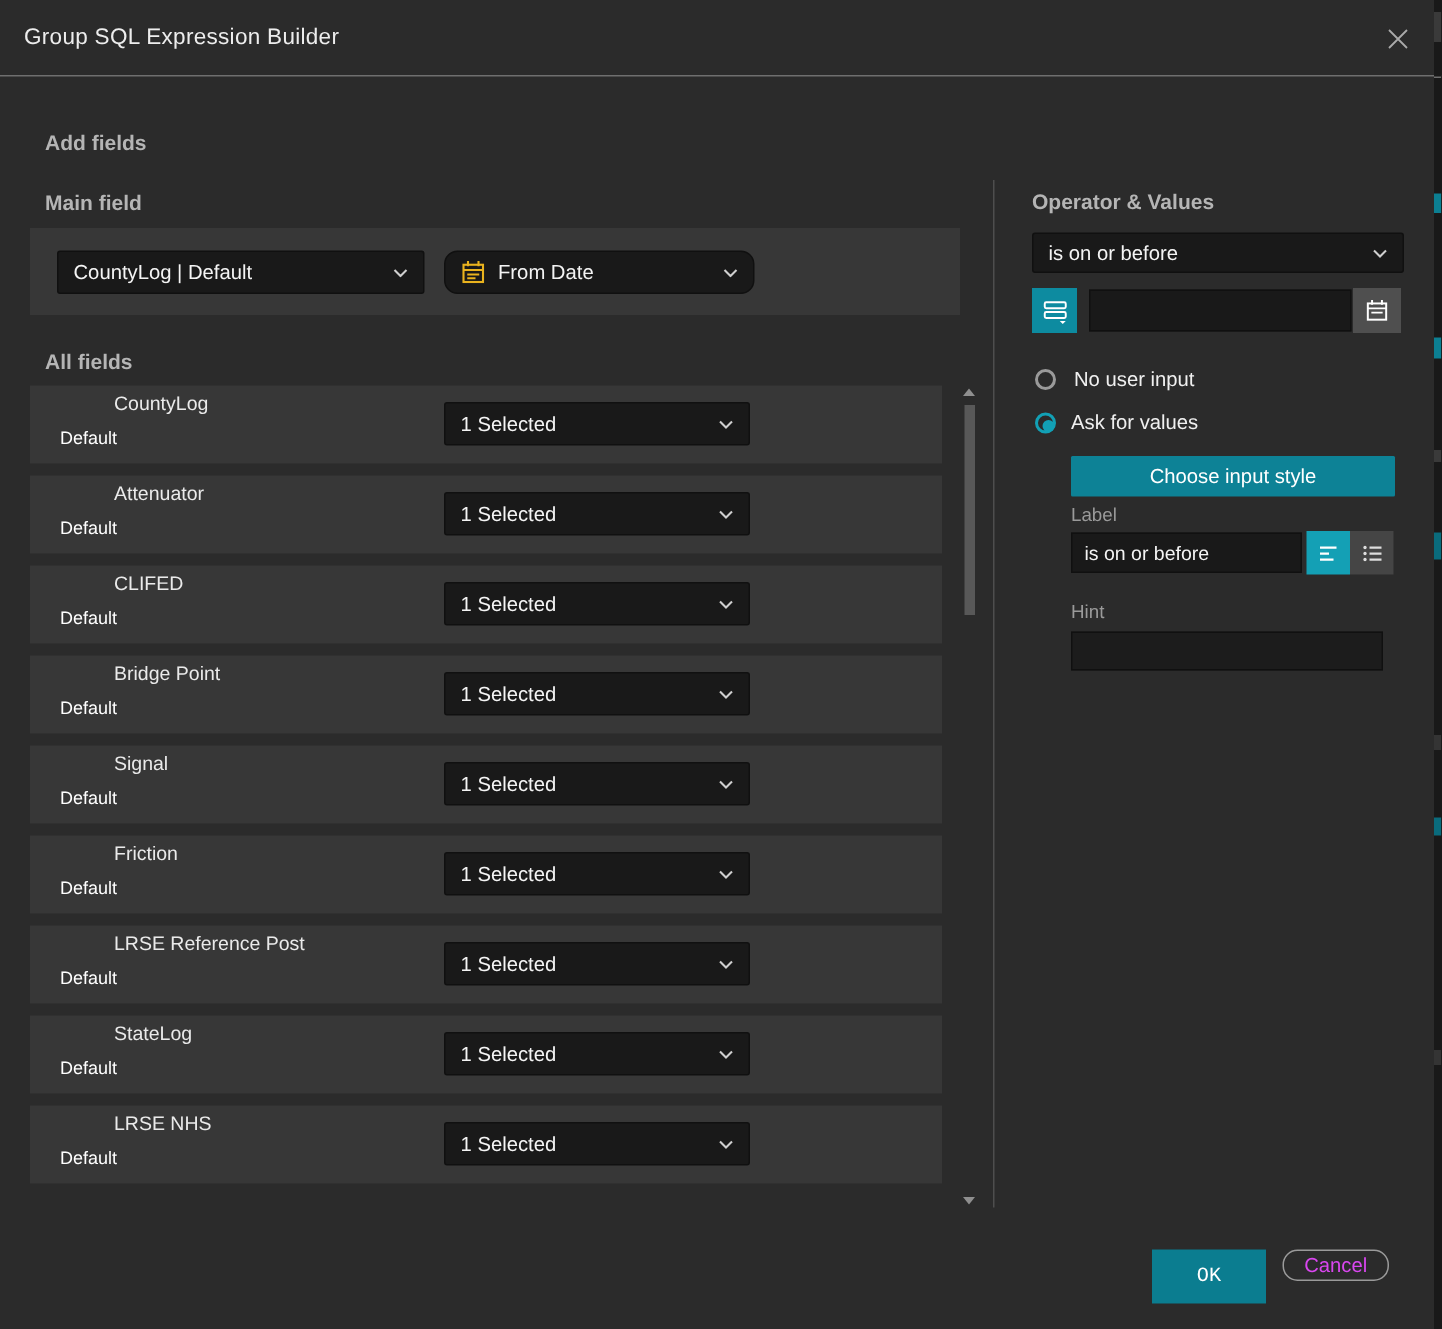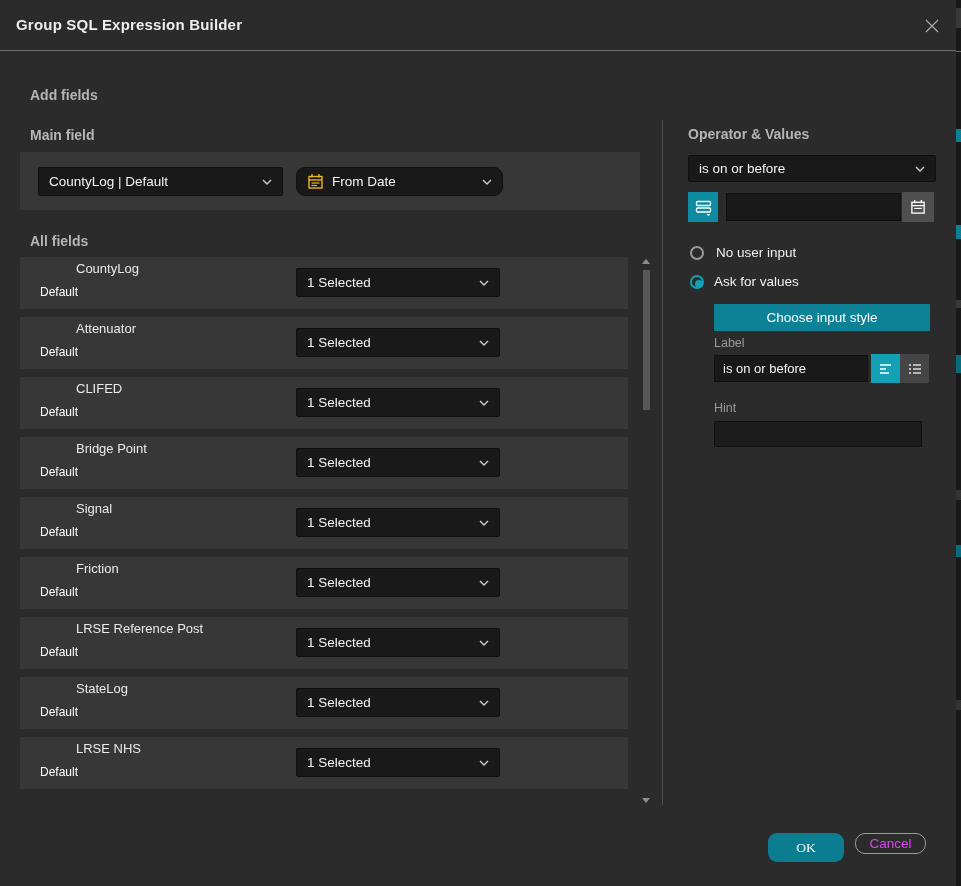--- a/index.html
+++ b/index.html
@@ -7,21 +7,21 @@
   #screen {
     position:relative; width:961px; height:886px; overflow:hidden;
     background:#2b2b2b;
     font-family:"Liberation Sans", sans-serif;
     color:#e9e9e9;
   }
   .dialog { position:absolute; left:0; top:0; width:956px; height:886px; background:#2b2b2b; }
 
   
   .titlebar { position:absolute; left:0; top:0; width:961px; height:51px; border-bottom:1px solid #6f6f6f; }
-  .title { position:absolute; left:16px; top:16px; font-size:15px; font-weight:700; color:#ededed; letter-spacing:.2px; }
+  .title { position:absolute; left:16px; top:16px; font-size:15px; font-weight:400; color:#ededed; letter-spacing:.2px; }
   .close-btn { position:absolute; right:18px; top:15px; width:22px; height:22px; cursor:pointer; display:flex; align-items:center; justify-content:center; }
 
   .heading { position:absolute; font-size:14px; font-weight:700; color:#b5b5b5; }
 
   
   .main-panel { position:absolute; left:20px; top:152px; width:620px; height:58px; background:#373737; }
   .select {
     display:flex; align-items:center; gap:8px;
     background:#191919; border:1px solid #101010; border-radius:2px;
     padding:0 10px; height:29px; font-size:13.5px; color:#f4f4f4; cursor:pointer;
@@ -63,21 +63,21 @@
   .choose-btn { position:absolute; left:714px; top:304px; width:216px; height:27px; background:#0d8296; color:#fff; border:none; font-size:13.5px; font-family:"Liberation Sans", sans-serif; cursor:pointer; border-radius:1px; }
 
   .small-label { position:absolute; left:714px; font-size:12.5px; color:#9a9a9a; }
   .label-input { position:absolute; left:714px; top:355px; width:154px; height:27px; background:#191919; border:1px solid #101010; color:#f4f4f4; font-size:13px; padding:0 8px; font-family:"Liberation Sans", sans-serif; }
   .icon-btn { position:absolute; top:354px; width:29px; height:29px; border:none; cursor:pointer; display:flex; align-items:center; justify-content:center; }
   .icon-btn.active { background:#14a0b5; }
   .icon-btn.idle   { background:#454545; }
   .hint-input { position:absolute; left:714px; top:421px; width:208px; height:26px; background:#1c1c1c; border:1px solid #101010; color:#f4f4f4; font-size:13px; padding:0 8px; font-family:"Liberation Sans", sans-serif; }
 
   
-  .ok-btn { position:absolute; left:768px; top:833px; width:76px; height:29px; background:#0b7d90; color:#fff; border:none; border-radius:9px; font-size:13.5px; font-family:Liberation Serif, serif; cursor:pointer; }
+  .ok-btn { position:absolute; left:768px; top:833px; width:76px; height:36px; background:#0b7d90; color:#fff; border:none; border-radius:0; font-size:13.5px; font-family:Liberation Mono, monospace; cursor:pointer; }
   .cancel-btn { position:absolute; left:855px; top:833px; width:71px; height:21px; background:transparent; color:#d946ef; border:1px solid #9a9a9a; border-radius:10px; font-size:13.5px; font-family:"Liberation Sans", sans-serif; cursor:pointer; }
 
   
   .edge-strip { position:absolute; right:0; top:0; width:5px; height:886px; background:#191919; }
   .frag { position:absolute; left:0; width:5px; }
 
   .chev { flex:0 0 auto; }
 </style>
 </head>
 <body>

